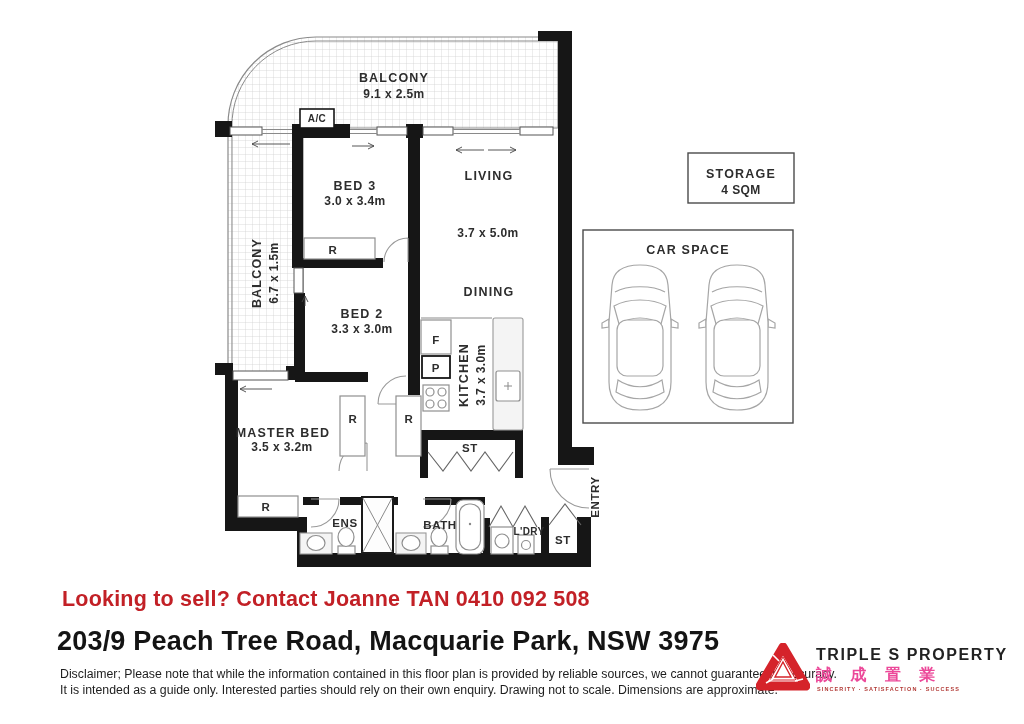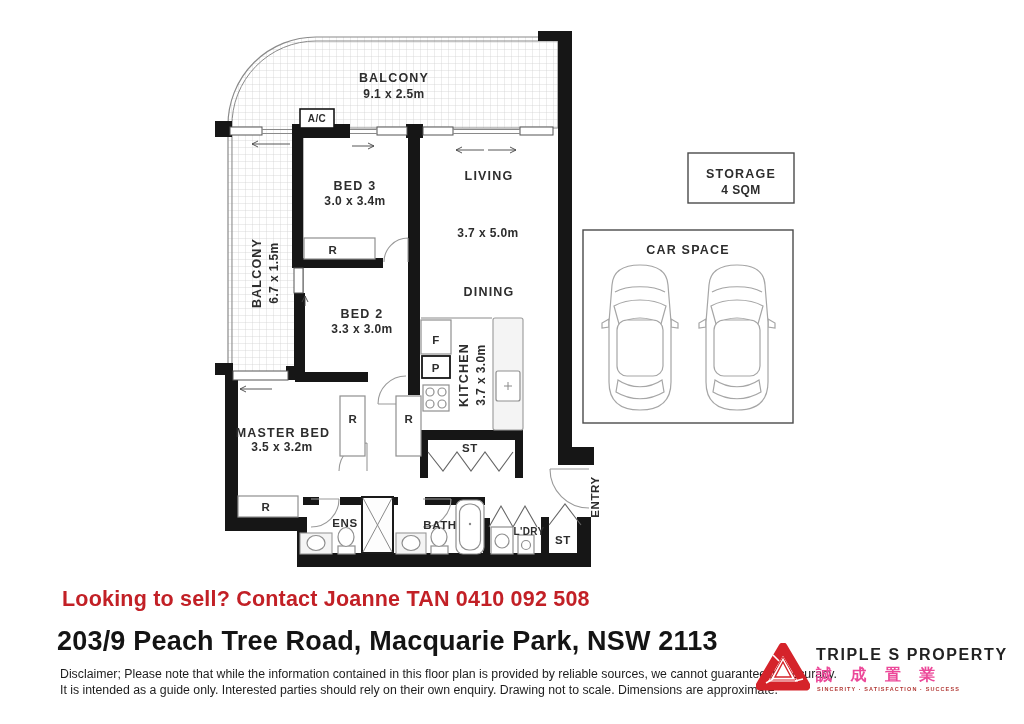--- a/index.html
+++ b/index.html
@@ -216,21 +216,21 @@
 
   <g>
     <rect x="583" y="230" width="210" height="193" fill="#fff" stroke="#4a4a4a" stroke-width="1.4"></rect>
     <text class="lbl" x="688" y="254">CAR SPACE</text>
     <use href="#car" transform="translate(601,262)"></use>
     <use href="#car" transform="translate(698,262)"></use>
   </g>
 </svg>
 
 <div class="contact">Looking to sell? Contact Joanne TAN 0410 092 508</div>
-<div class="address">203/9 Peach Tree Road, Macquarie Park, NSW 2113</div>
+<div class="address">203/9 Peach Tree Road, Macquarie Park, NSW 3975</div>
 <div class="disclaimer">
   <div>Disclaimer; Please note that while the information contained in this floor plan is provided by reliable sources, we cannot guarantee its accuracy.</div>
   <div>It is intended as a guide only. Interested parties should rely on their own enquiry. Drawing not to scale.  Dimensions are approximate.</div>
 </div>
 
 <div class="brand">
   <svg class="brand-logo" width="54" height="54" viewBox="0 0 54 54">
     <path d="M27 4 L50 43 L4 43 Z" fill="none" stroke="#d5232a" stroke-width="9" stroke-linejoin="round"></path>
     <path d="M27 14 L40 37 L14 37 Z" fill="#fff" stroke="#d5232a" stroke-width="1"></path>
     <path d="M27 19 L35 34 L19 34 Z" fill="none" stroke="#d5232a" stroke-width="1.4"></path>

